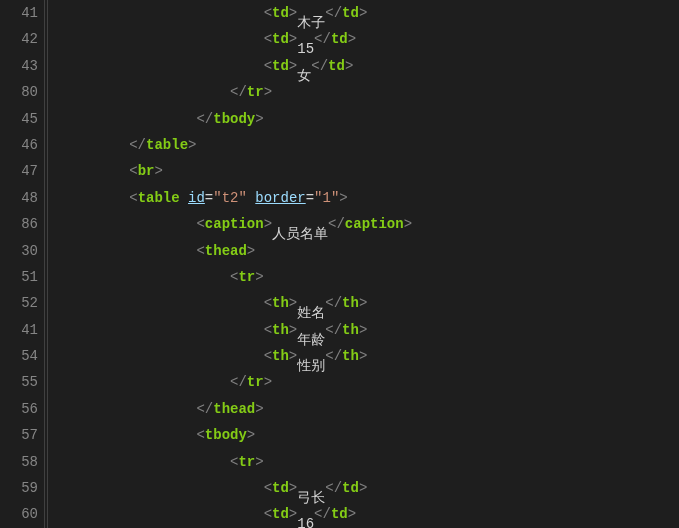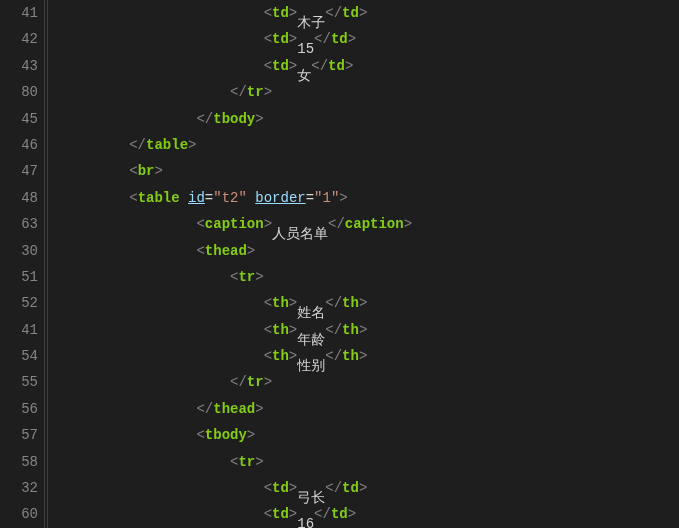--- a/index.html
+++ b/index.html
@@ -65,28 +65,28 @@
 <div class="editor">
   <div class="gutter" id="gutter">
       <div class="ln">41</div>
       <div class="ln">42</div>
       <div class="ln">43</div>
       <div class="ln">80</div>
       <div class="ln">45</div>
       <div class="ln">46</div>
       <div class="ln">47</div>
       <div class="ln">48</div>
-      <div class="ln">63</div>
+      <div class="ln">86</div>
       <div class="ln">30</div>
       <div class="ln">51</div>
       <div class="ln">52</div>
       <div class="ln">41</div>
       <div class="ln">54</div>
       <div class="ln">55</div>
       <div class="ln">56</div>
       <div class="ln">57</div>
       <div class="ln">58</div>
-      <div class="ln">32</div>
+      <div class="ln">59</div>
       <div class="ln">60</div>
     </div>
   <div class="ruler"></div>
   <div class="code" id="code"><div class="code-line"><span class="text">                        </span><span class="bracket">&lt;</span><span class="tag">td</span><span class="bracket">&gt;</span><span class="text">木子</span><span class="bracket">&lt;/</span><span class="tag">td</span><span class="bracket">&gt;</span></div><div class="code-line"><span class="text">                        </span><span class="bracket">&lt;</span><span class="tag">td</span><span class="bracket">&gt;</span><span class="text">15</span><span class="bracket">&lt;/</span><span class="tag">td</span><span class="bracket">&gt;</span></div><div class="code-line"><span class="text">                        </span><span class="bracket">&lt;</span><span class="tag">td</span><span class="bracket">&gt;</span><span class="text">女</span><span class="bracket">&lt;/</span><span class="tag">td</span><span class="bracket">&gt;</span></div><div class="code-line"><span class="text">                    </span><span class="bracket">&lt;/</span><span class="tag">tr</span><span class="bracket">&gt;</span></div><div class="code-line"><span class="text">                </span><span class="bracket">&lt;/</span><span class="tag">tbody</span><span class="bracket">&gt;</span></div><div class="code-line"><span class="text">        </span><span class="bracket">&lt;/</span><span class="tag">table</span><span class="bracket">&gt;</span></div><div class="code-line"><span class="text">        </span><span class="bracket">&lt;</span><span class="tag">br</span><span class="bracket">&gt;</span></div><div class="code-line"><span class="text">        </span><span class="bracket">&lt;</span><span class="tag">table</span><span class="text"> </span><span class="attr-name">id</span><span class="eq">=</span><span class="attr-val">"t2"</span><span class="text"> </span><span class="attr-name">border</span><span class="eq">=</span><span class="attr-val">"1"</span><span class="bracket">&gt;</span></div><div class="code-line"><span class="text">                </span><span class="bracket">&lt;</span><span class="tag">caption</span><span class="bracket">&gt;</span><span class="text">人员名单</span><span class="bracket">&lt;/</span><span class="tag">caption</span><span class="bracket">&gt;</span></div><div class="code-line"><span class="text">                </span><span class="bracket">&lt;</span><span class="tag">thead</span><span class="bracket">&gt;</span></div><div class="code-line"><span class="text">                    </span><span class="bracket">&lt;</span><span class="tag">tr</span><span class="bracket">&gt;</span></div><div class="code-line"><span class="text">                        </span><span class="bracket">&lt;</span><span class="tag">th</span><span class="bracket">&gt;</span><span class="text">姓名</span><span class="bracket">&lt;/</span><span class="tag">th</span><span class="bracket">&gt;</span></div><div class="code-line"><span class="text">                        </span><span class="bracket">&lt;</span><span class="tag">th</span><span class="bracket">&gt;</span><span class="text">年龄</span><span class="bracket">&lt;/</span><span class="tag">th</span><span class="bracket">&gt;</span></div><div class="code-line"><span class="text">                        </span><span class="bracket">&lt;</span><span class="tag">th</span><span class="bracket">&gt;</span><span class="text">性别</span><span class="bracket">&lt;/</span><span class="tag">th</span><span class="bracket">&gt;</span></div><div class="code-line"><span class="text">                    </span><span class="bracket">&lt;/</span><span class="tag">tr</span><span class="bracket">&gt;</span></div><div class="code-line"><span class="text">                </span><span class="bracket">&lt;/</span><span class="tag">thead</span><span class="bracket">&gt;</span></div><div class="code-line"><span class="text">                </span><span class="bracket">&lt;</span><span class="tag">tbody</span><span class="bracket">&gt;</span></div><div class="code-line"><span class="text">                    </span><span class="bracket">&lt;</span><span class="tag">tr</span><span class="bracket">&gt;</span></div><div class="code-line"><span class="text">                        </span><span class="bracket">&lt;</span><span class="tag">td</span><span class="bracket">&gt;</span><span class="text">弓长</span><span class="bracket">&lt;/</span><span class="tag">td</span><span class="bracket">&gt;</span></div><div class="code-line"><span class="text">                        </span><span class="bracket">&lt;</span><span class="tag">td</span><span class="bracket">&gt;</span><span class="text">16</span><span class="bracket">&lt;/</span><span class="tag">td</span><span class="bracket">&gt;</span></div></div>
 </div>
 
 </body></html>

